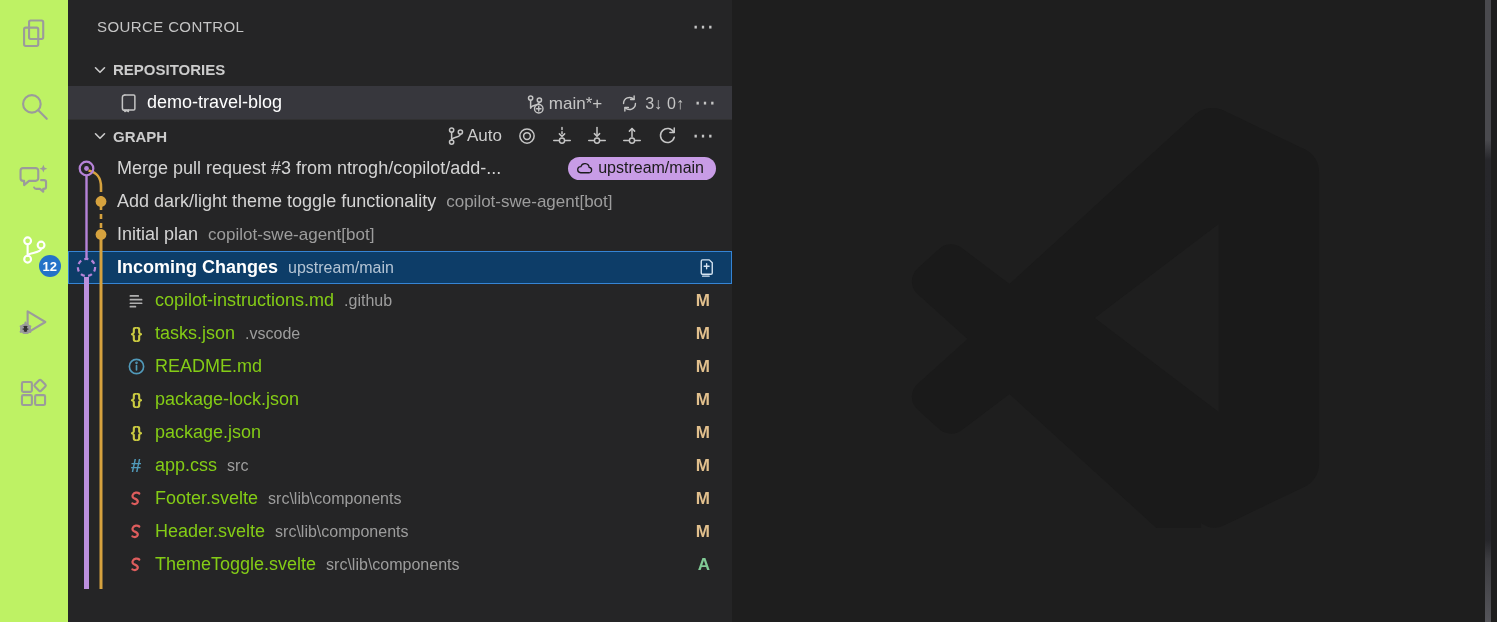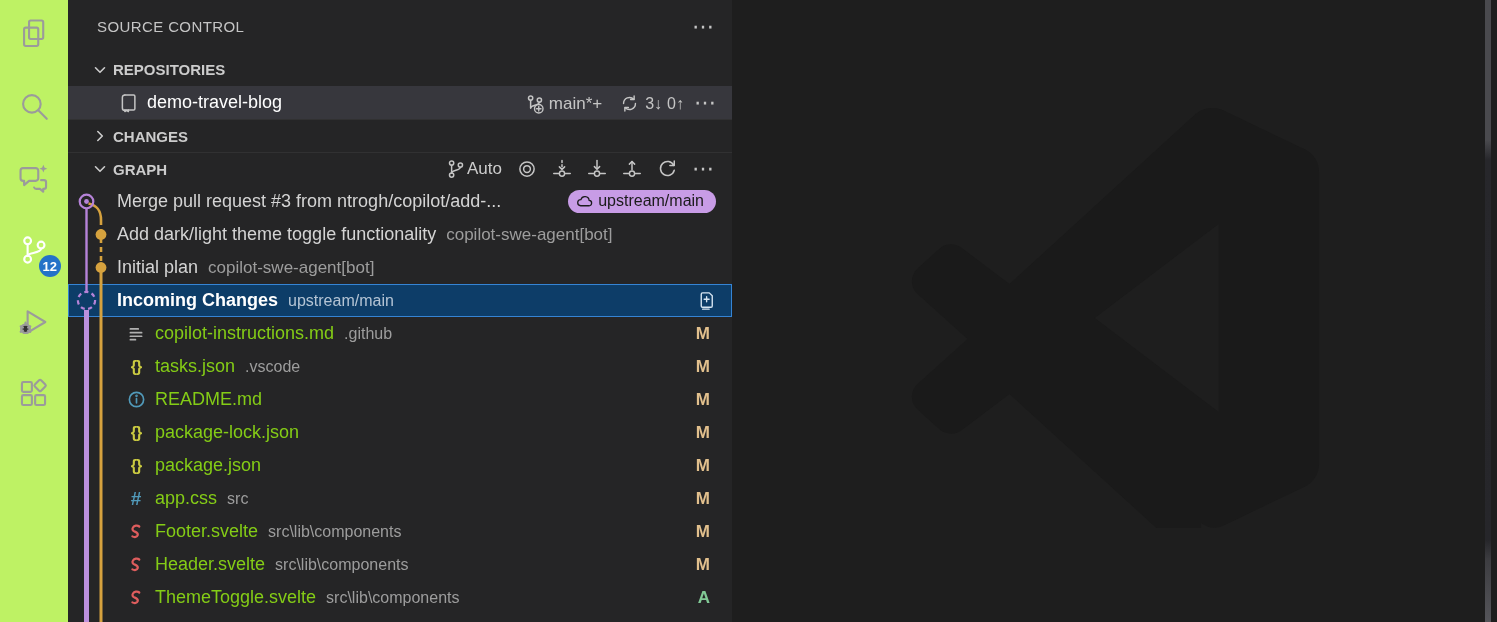--- a/index.html
+++ b/index.html
@@ -190,28 +190,20 @@
           </span>
           <span>3↓</span>
           <span>0↑</span>
         </span>
         <span class="icon-btn">
             <span class="ellipsis">⋯</span>
           </span>
       </span>
     </div>
 
-    <div class="section-header bordered">
-      <span class="chev">
-          <svg width="16" height="16" viewBox="0 0 16 16">
-            <path d="M5.8 3.5 10.3 8l-4.5 4.5"></path>
-          </svg>
-        </span>
-      <span>CHANGES</span>
-    </div>
 
     <div class="section-header bordered">
       <span class="chev">
           <svg width="16" height="16" viewBox="0 0 16 16">
             <path d="M3.5 5.8 8 10.3l4.5-4.5"></path>
           </svg>
         </span>
       <span>GRAPH</span>
       <span class="graph-toolbar">
         <span class="auto-group">

